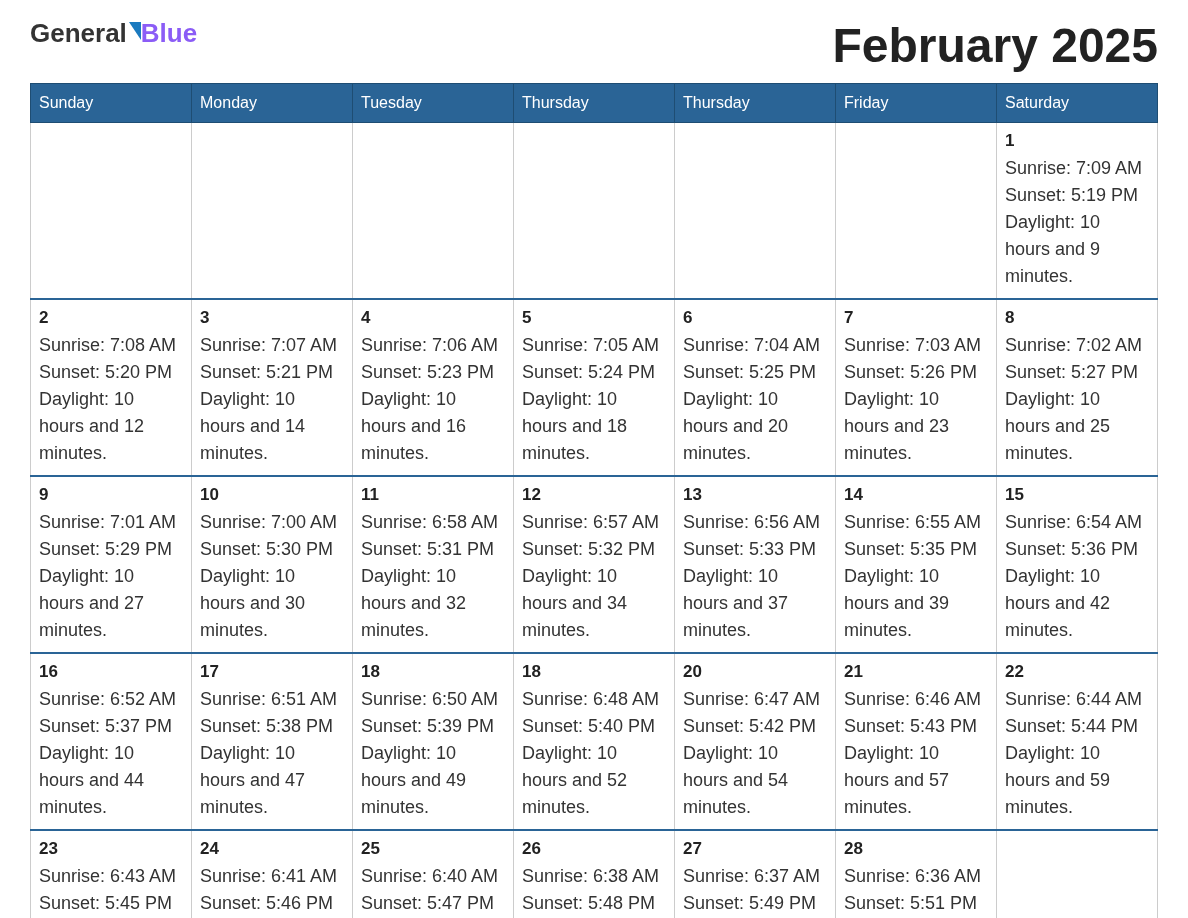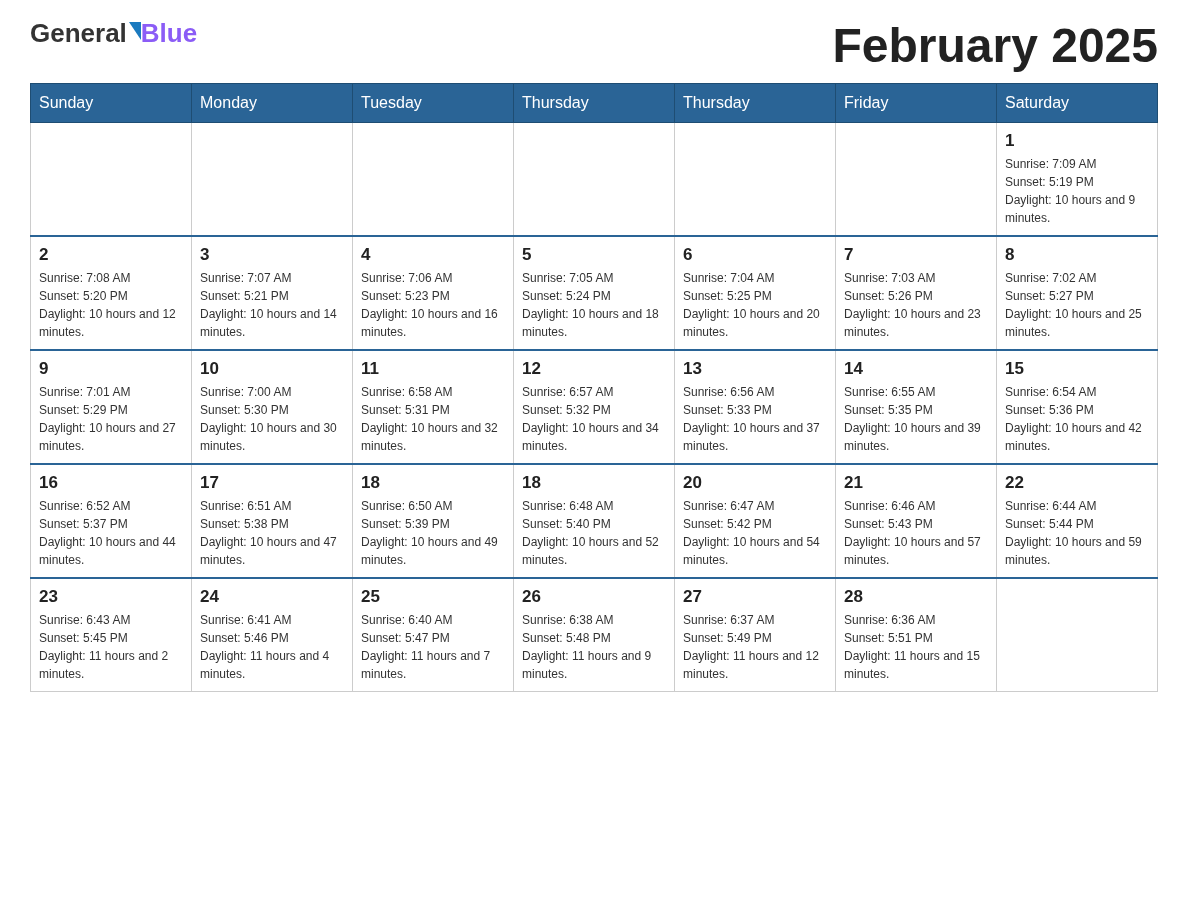--- a/index.html
+++ b/index.html
@@ -87,21 +87,21 @@
       background: #fff;
     }
     .day-number {
       font-size: 17px;
       font-weight: bold;
       color: #222;
       display: block;
       margin-bottom: 4px;
     }
     .day-info {
-      font-size: 12px;
+      font-size: 18px;
       line-height: 1.5;
       color: #333;
     }
     .empty-cell {
       background: #f9f9f9;
     }
     .row-divider td {
       border-top: 2px solid #2a6496;
     }
   </style>

